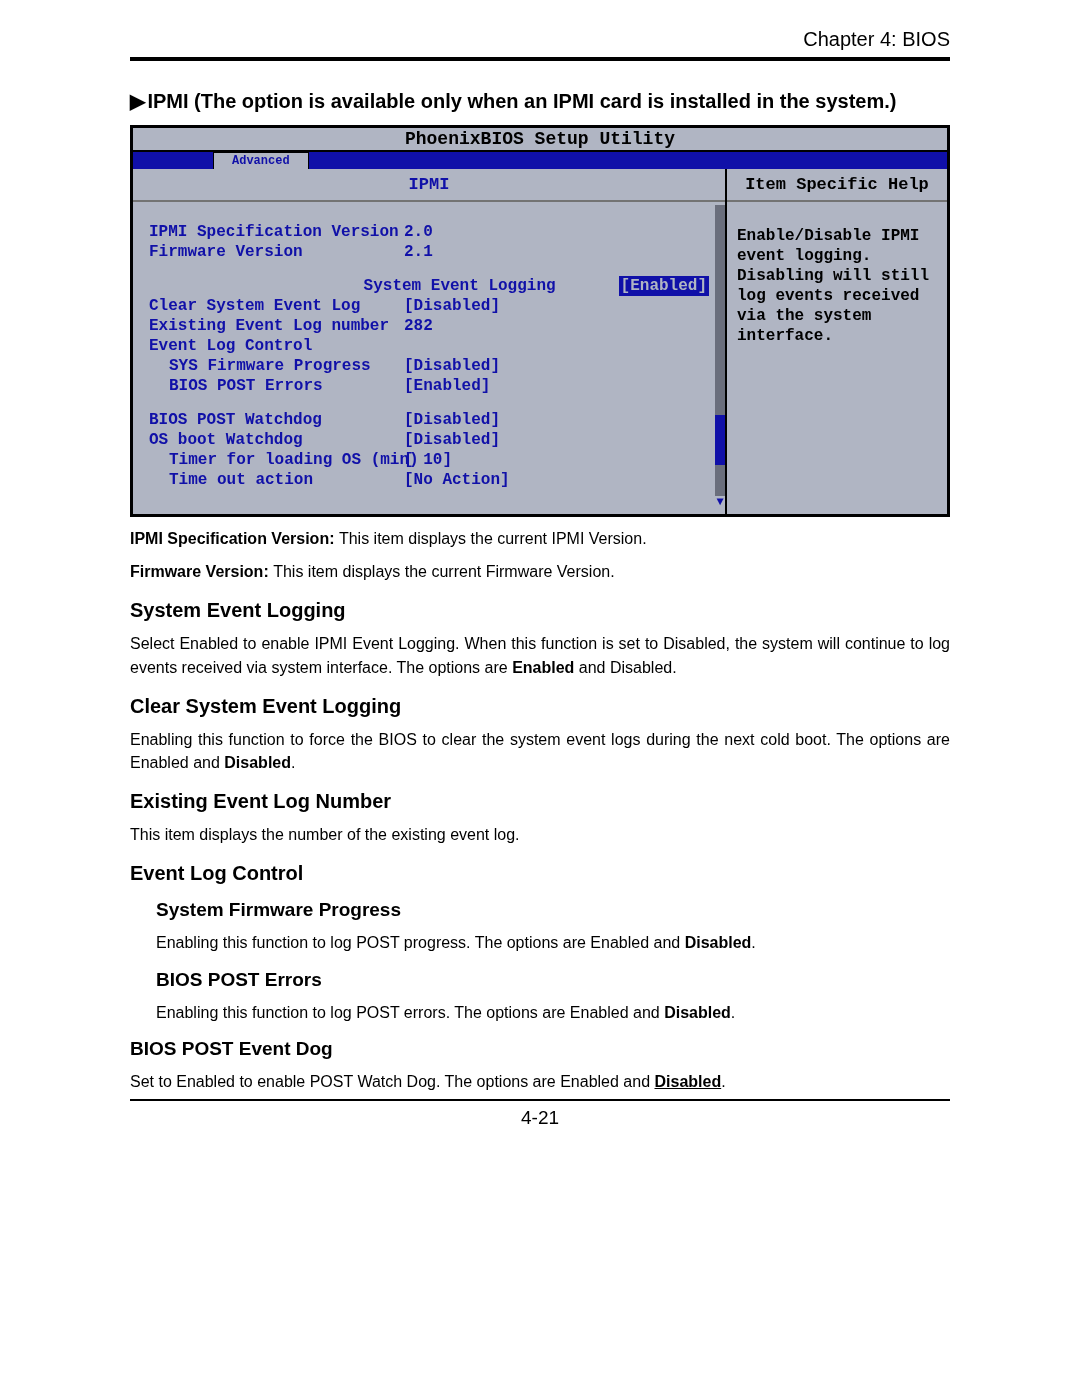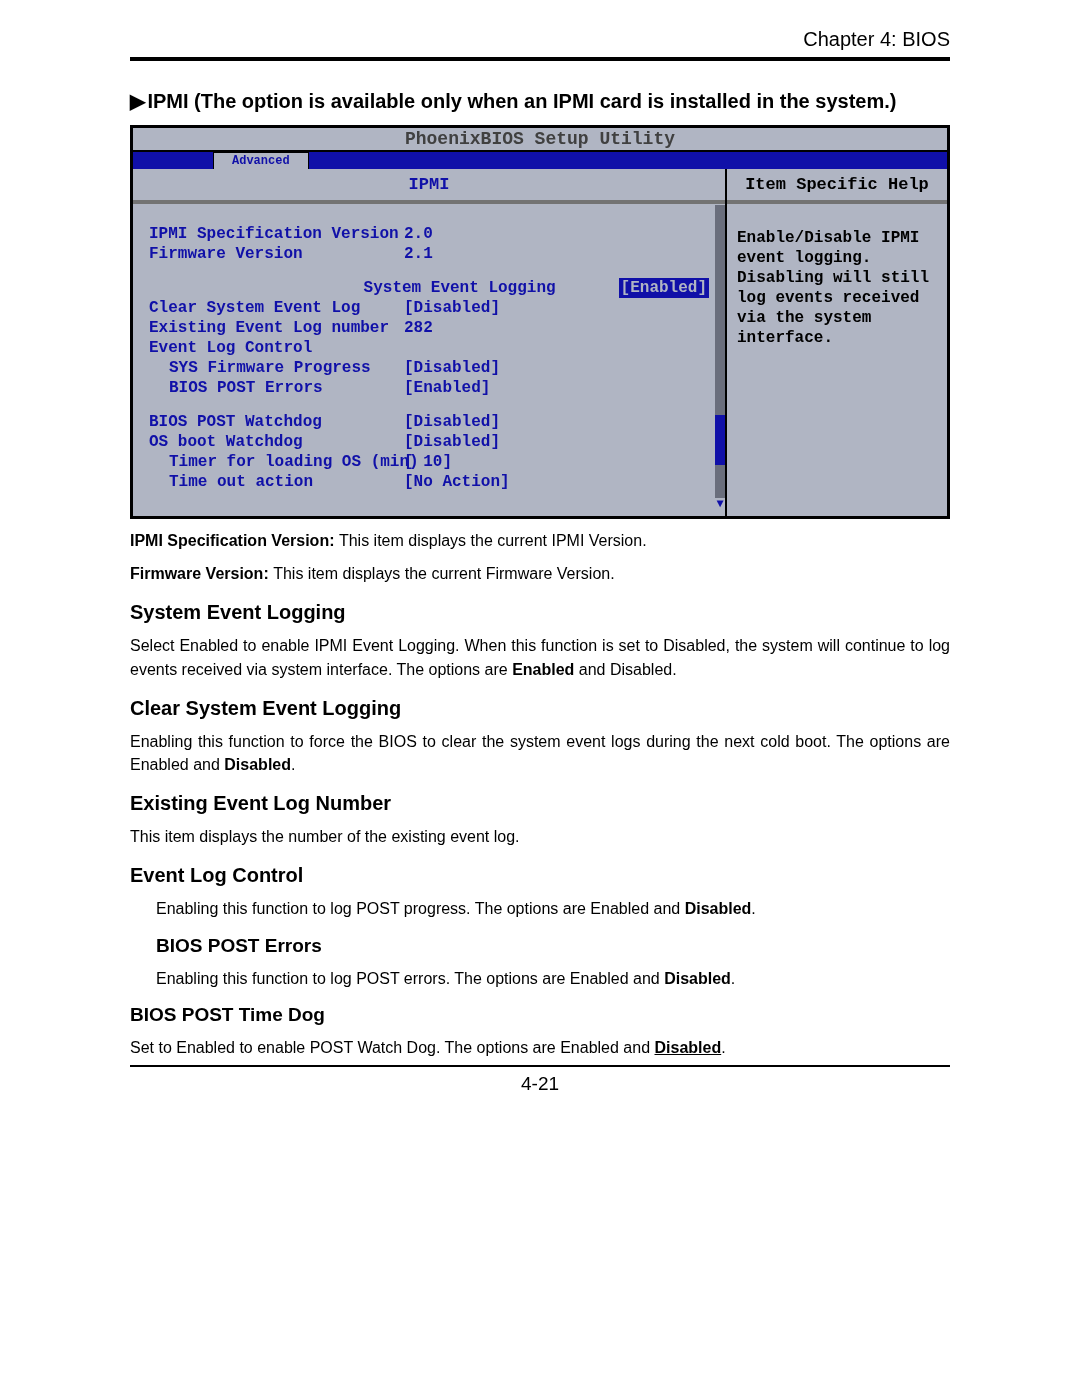--- a/index.html
+++ b/index.html
@@ -40,21 +40,21 @@
   .bios-box {
     border: 3px solid #000;
     width: 100%;
     box-sizing: border-box;
     background: #b0b5c3;
     font-family: "Courier New", monospace;
     font-size: 16px;
   }
   .bios-title {
     background: #b0b5c3;
-    color: #404040;
+    color: #000000;
     font-weight: bold;
     text-align: center;
     padding: 1px 0;
     border-bottom: 2px solid #000;
     font-size: 18px;
   }
   .bios-menubar {
     background: #1010a8;
     padding: 0;
   }
@@ -82,21 +82,21 @@
   }
   .bios-right {
     width: 220px;
     position: relative;
   }
   .bios-subheader {
     color: #1010a8;
     text-align: center;
     font-weight: bold;
     padding: 6px 8px;
-    border-bottom: 4px solid #737373;
+    border-bottom: 2px solid #737373;
     font-size: 17px;
   }
   .bios-right .bios-subheader {
     color: #000;
   }
   .bios-body {
     padding: 20px 16px 24px 16px;
     color: #1010a8;
     font-weight: bold;
     line-height: 1.25;
@@ -293,31 +293,32 @@
     <p>
       <span>Enabling this function to force the BIOS to clear the system event logs during the next cold boot. The options are Enabled and </span><span class="inline-bold">Disabled</span><span>.</span>
     </p>
 
     <h3>Existing Event Log Number</h3>
     <p>This item displays the number of the existing event log.</p>
 
     <h3>Event Log Control</h3>
 
     <div class="indent-block">
+      <h4>System Firmware Progress</h4>
       <p>
         <span>Enabling this function to log POST progress. The options are Enabled and </span><span class="inline-bold">Disabled</span><span>.</span>
       </p>
 
       <h4>BIOS POST Errors</h4>
       <p>
         <span>Enabling this function to log POST errors. The options are Enabled and </span><span class="inline-bold">Disabled</span><span>.</span>
       </p>
     </div>
 
-    <h4>BIOS POST Time Dog</h4>
+    <h4>BIOS POST Event Dog</h4>
     <p style="margin-bottom:0;">
       <span>Set to Enabled to enable POST Watch Dog. The options are Enabled and </span><span class="inline-bold" style="text-decoration:underline;">Disabled</span><span>.</span>
     </p>
   </div>
 
   <hr class="footer-rule">
   <div class="page-num">4-21</div>
 </div>
 
 </body></html>

